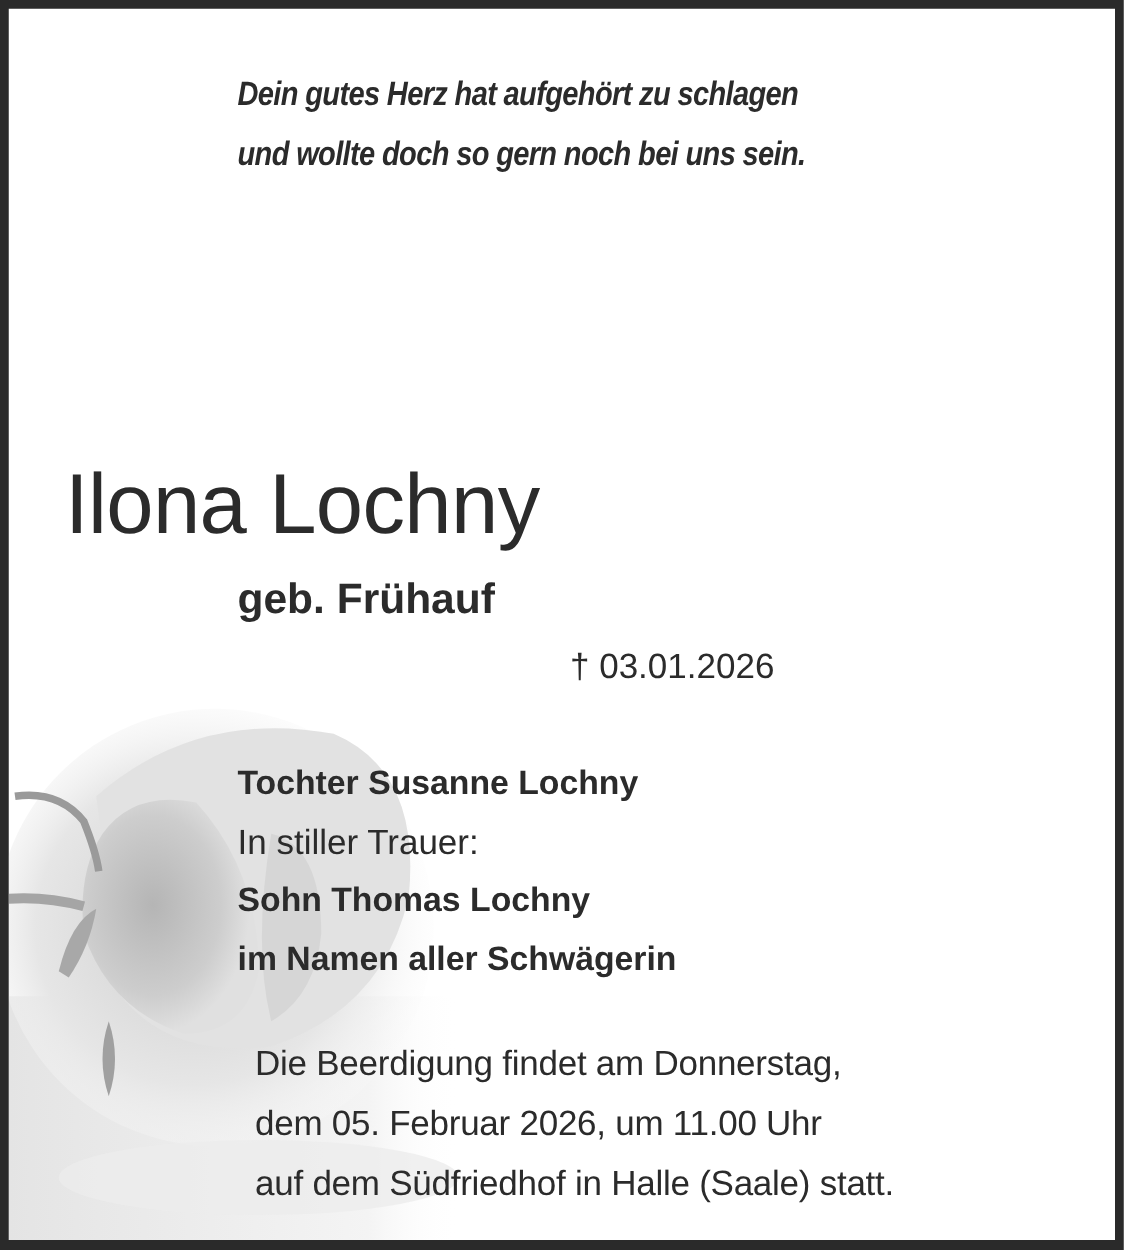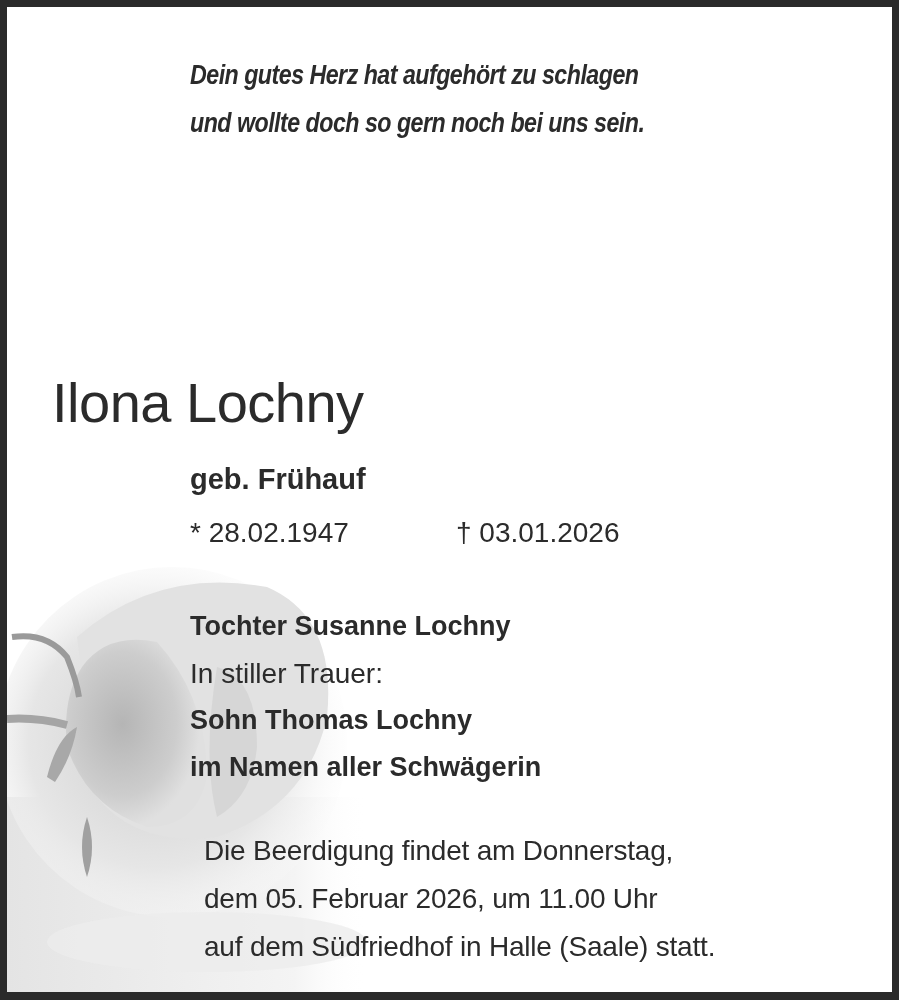--- a/index.html
+++ b/index.html
@@ -13,22 +13,22 @@
       pointer-events: none;
     }
     .txt { position: absolute; color: #2b2b2b; white-space: nowrap; font-family: "Liberation Sans", "DejaVu Sans", sans-serif; }
     .verse {
       left: 183px; top: 44px; font-style: italic; font-weight: bold;
       font-size: 27px; line-height: 48px; letter-spacing: -0.6px;
       font-family: "Liberation Sans Narrow", "Liberation Sans", sans-serif;
       transform: scaleX(0.86); transform-origin: left top;
     }
     .intro { left: 183px; top: 168px; font-size: 28px; line-height: 48px; letter-spacing: -0.2px; }
-    .name { left: 45px; top: 348px; font-size: 56px; line-height: 96px; letter-spacing: -0.5px; font-weight: normal; }
-    .maiden { left: 183px; top: 452px; font-size: 29px; line-height: 40px; font-weight: bold; }
+    .name { left: 45px; top: 348px; font-size: 68px; line-height: 96px; letter-spacing: -0.5px; font-weight: normal; }
+    .maiden { left: 183px; top: 452px; font-size: 34px; line-height: 40px; font-weight: bold; }
     .dates { left: 183px; top: 506px; font-size: 28px; line-height: 40px; }
     .dates .death { position: absolute; left: 266px; top: 0; }
     .mourn { left: 183px; top: 596px; font-size: 28px; line-height: 47px; }
     .mourn .bold { font-weight: bold; font-size: 27px; }
     .funeral { left: 197px; top: 820px; font-size: 28px; line-height: 48px; letter-spacing: -0.2px; }
     .line { display: block; }
   </style>
 </head>
 <body>
 
@@ -68,21 +68,20 @@
     <span class="line">Dein gutes Herz hat aufgehört zu schlagen</span>
     <span class="line">und wollte doch so gern noch bei uns sein.</span>
   </div>
 
 
   <div class="txt name">Ilona Lochny</div>
 
   <div class="txt maiden">geb. Frühauf</div>
 
   <div class="txt dates">
-    <span>* 28.02.1947</span>
     <span class="death">† 03.01.2026</span>
   </div>
 
   <div class="txt mourn">
     <span class="line bold">Tochter Susanne Lochny</span>
     <span class="line">In stiller Trauer:</span>
     <span class="line bold">Sohn Thomas Lochny</span>
     <span class="line bold">im Namen aller Schwägerin</span>
   </div>
 

